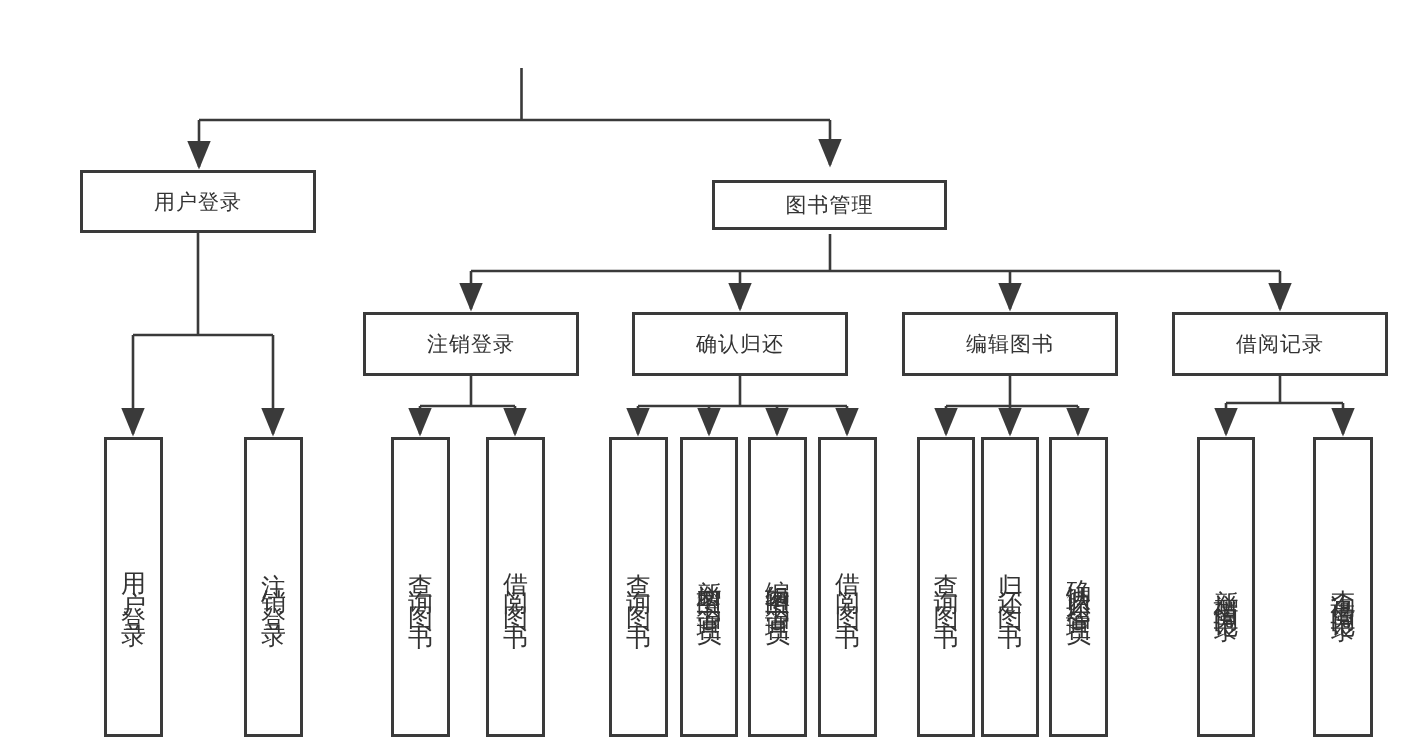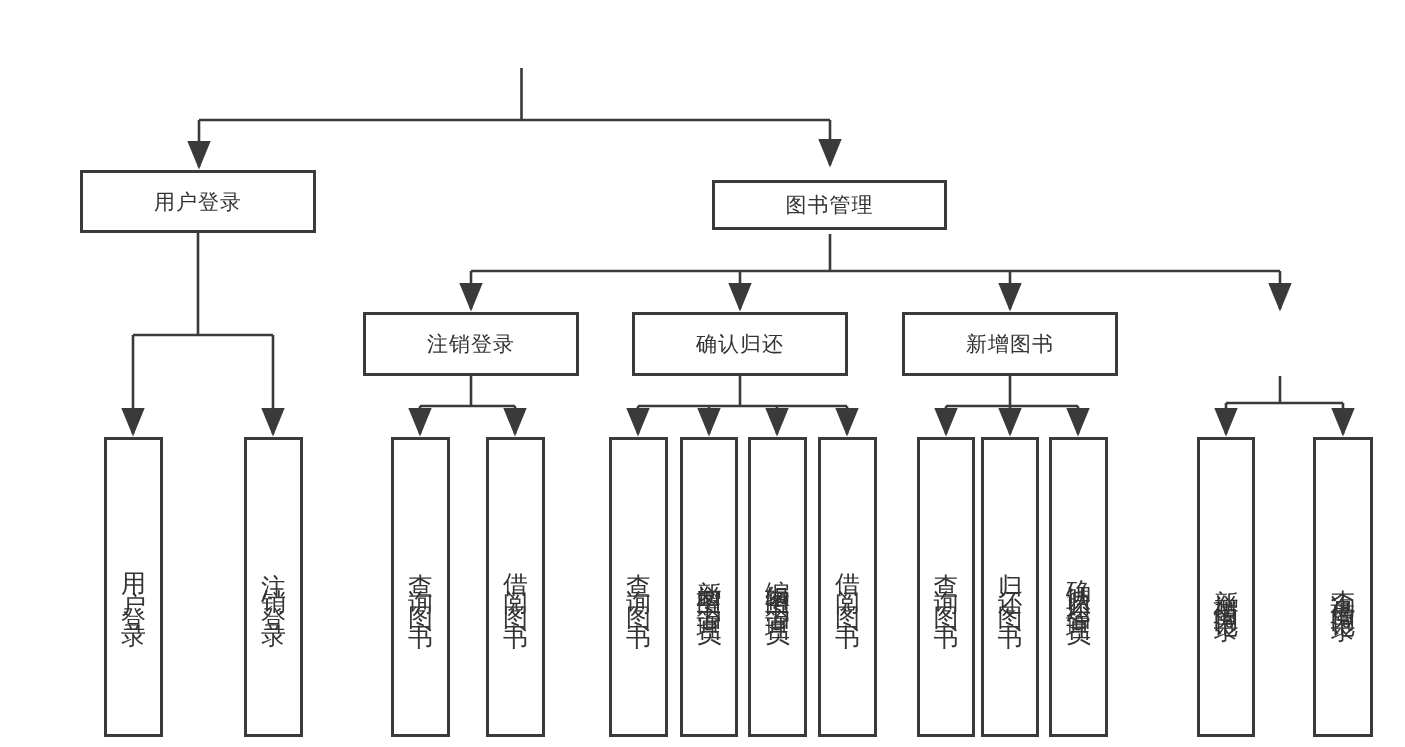--- a/index.html
+++ b/index.html
@@ -94,21 +94,24 @@
     <span>图书管理</span>
   </div>
 
   <div class="node h" style="left:363px;top:312px;width:216px;height:64px">
     <span>注销登录</span>
   </div>
   <div class="node h" style="left:632px;top:312px;width:216px;height:64px">
     <span>确认归还</span>
   </div>
   <div class="node h" style="left:902px;top:312px;width:216px;height:64px">
-    <span>新增图书</span>
+    <span>编辑图书</span>
+  </div>
+  <div class="node h" style="left:1172px;top:312px;width:216px;height:64px">
+    <span>借阅记录</span>
   </div>
 
   <div class="node v" style="left:104px;top:437px;width:59px;height:300px">
     <span class="vtext ls4">用户登录</span>
   </div>
   <div class="node v" style="left:244px;top:437px;width:59px;height:300px">
     <span class="vtext ls4">注销登录</span>
   </div>
 
   <div class="node v" style="left:391px;top:437px;width:59px;height:300px">

